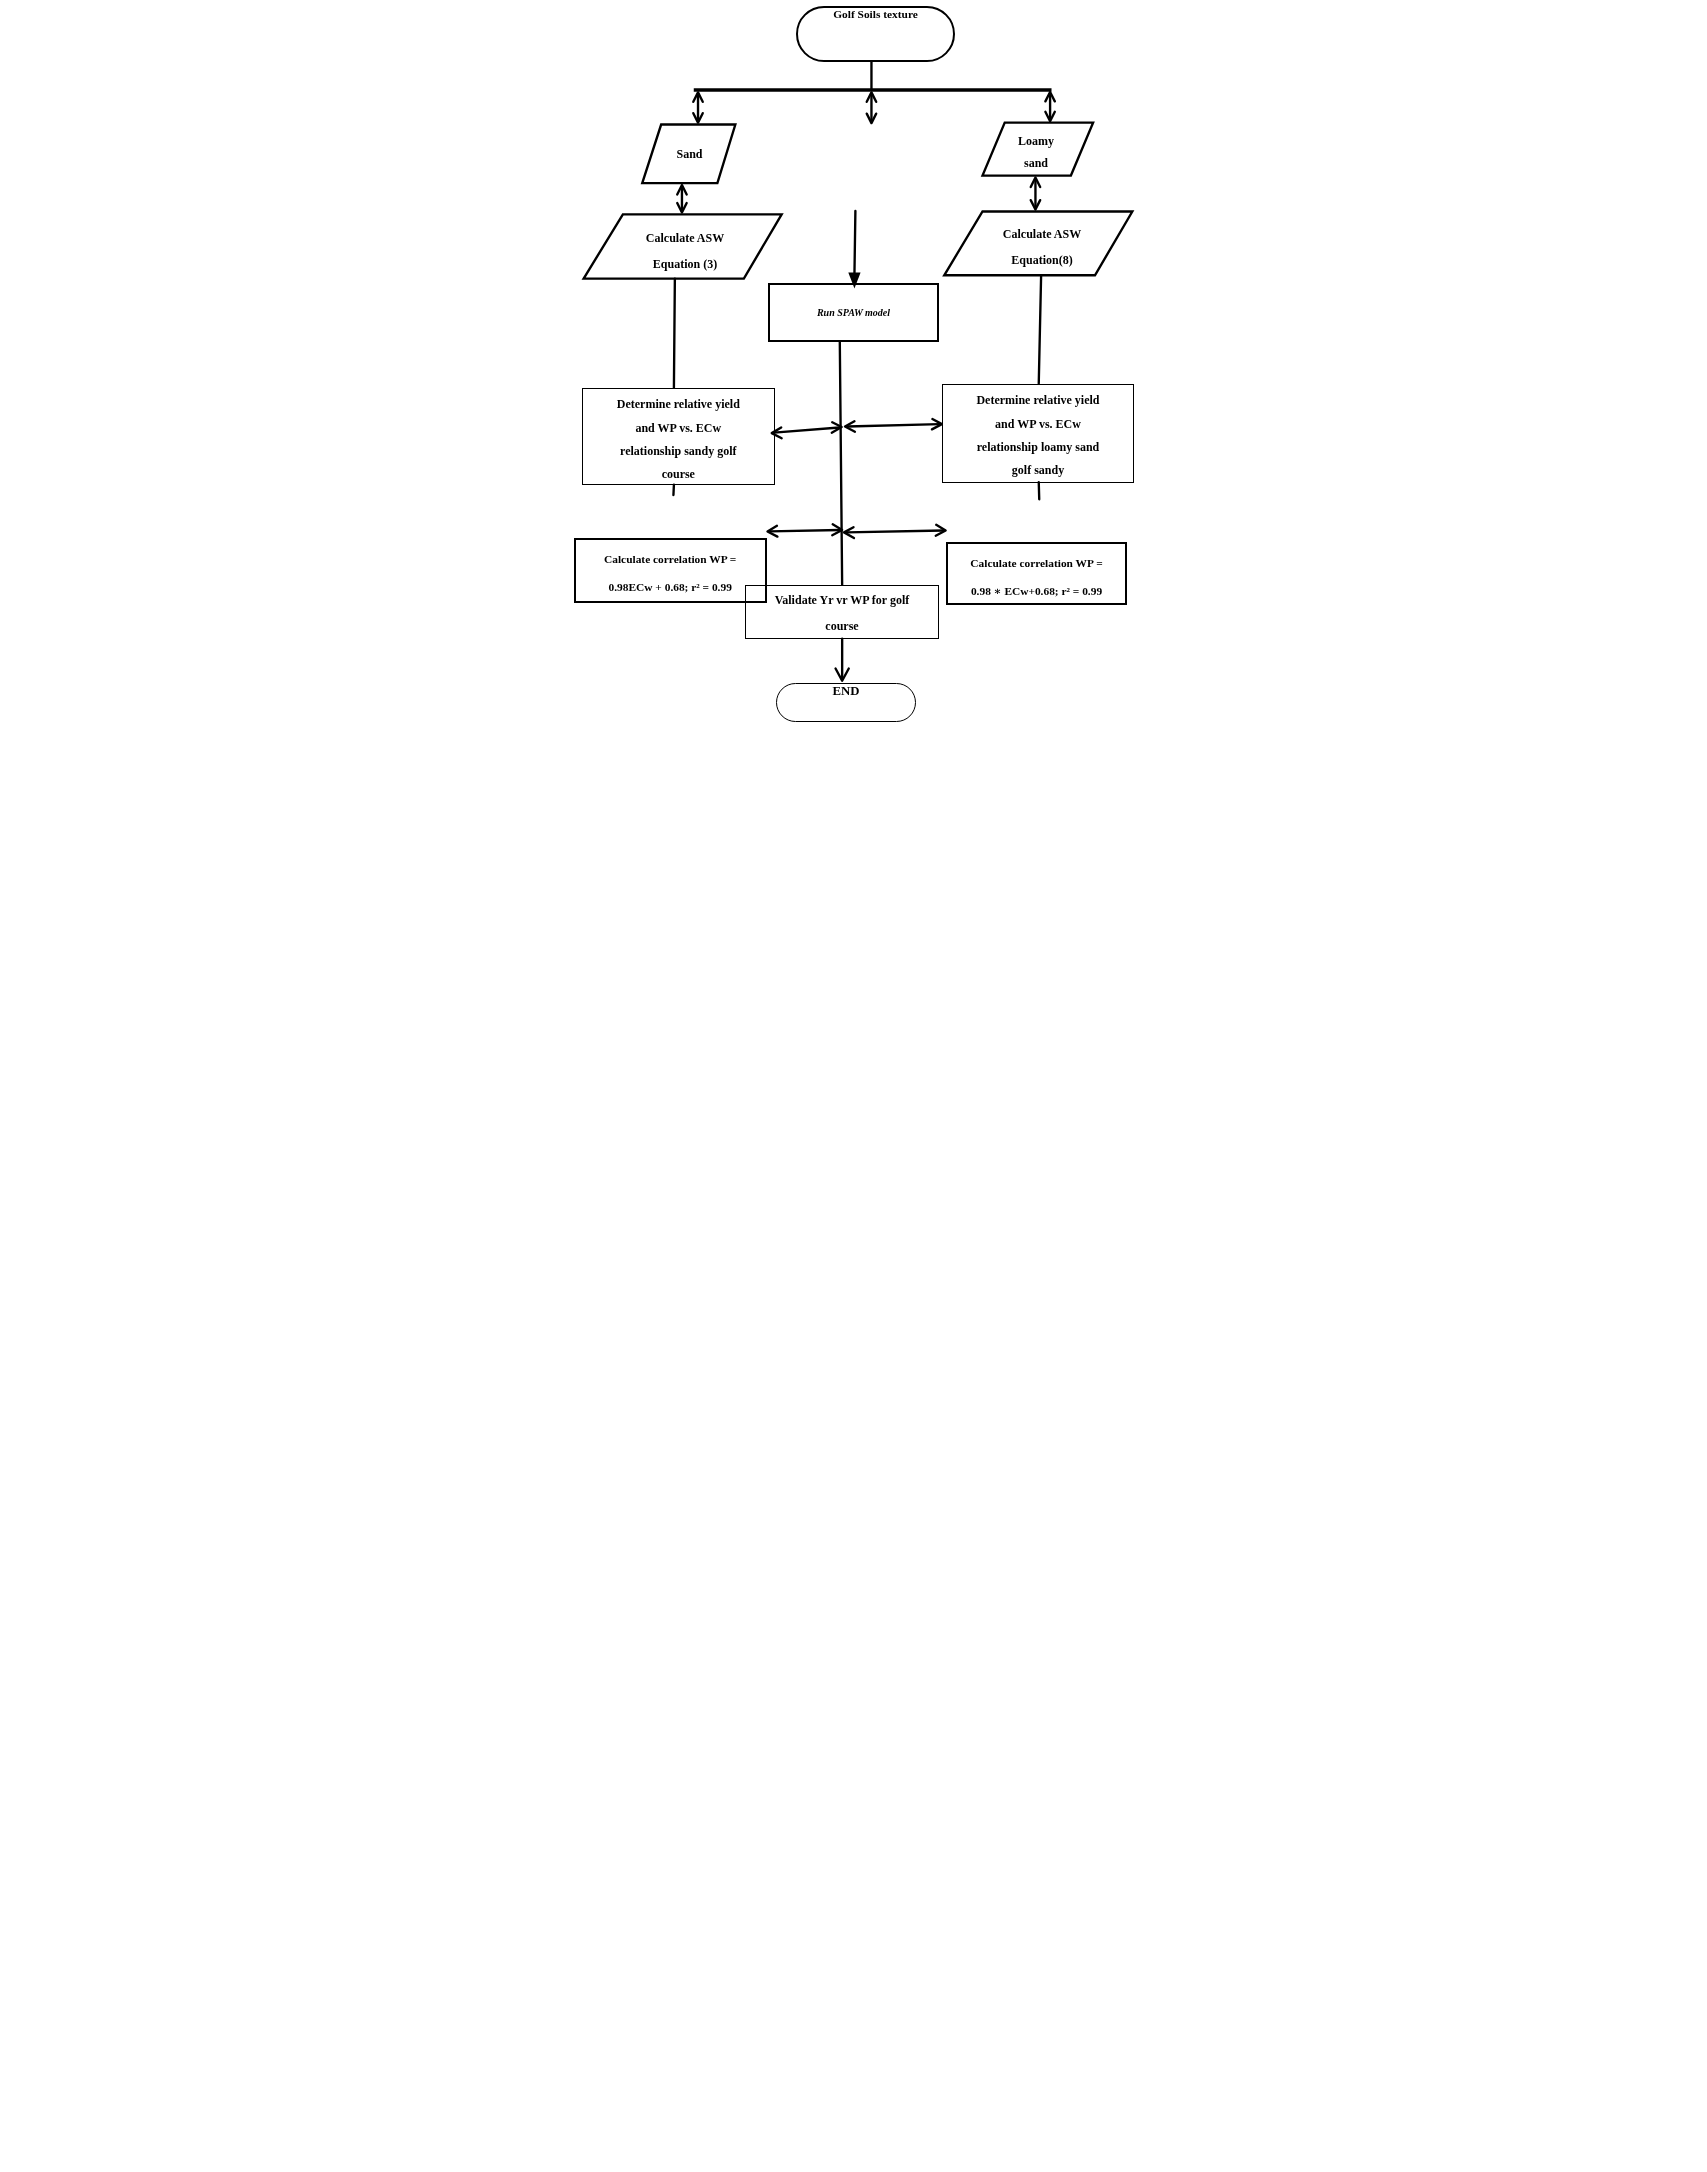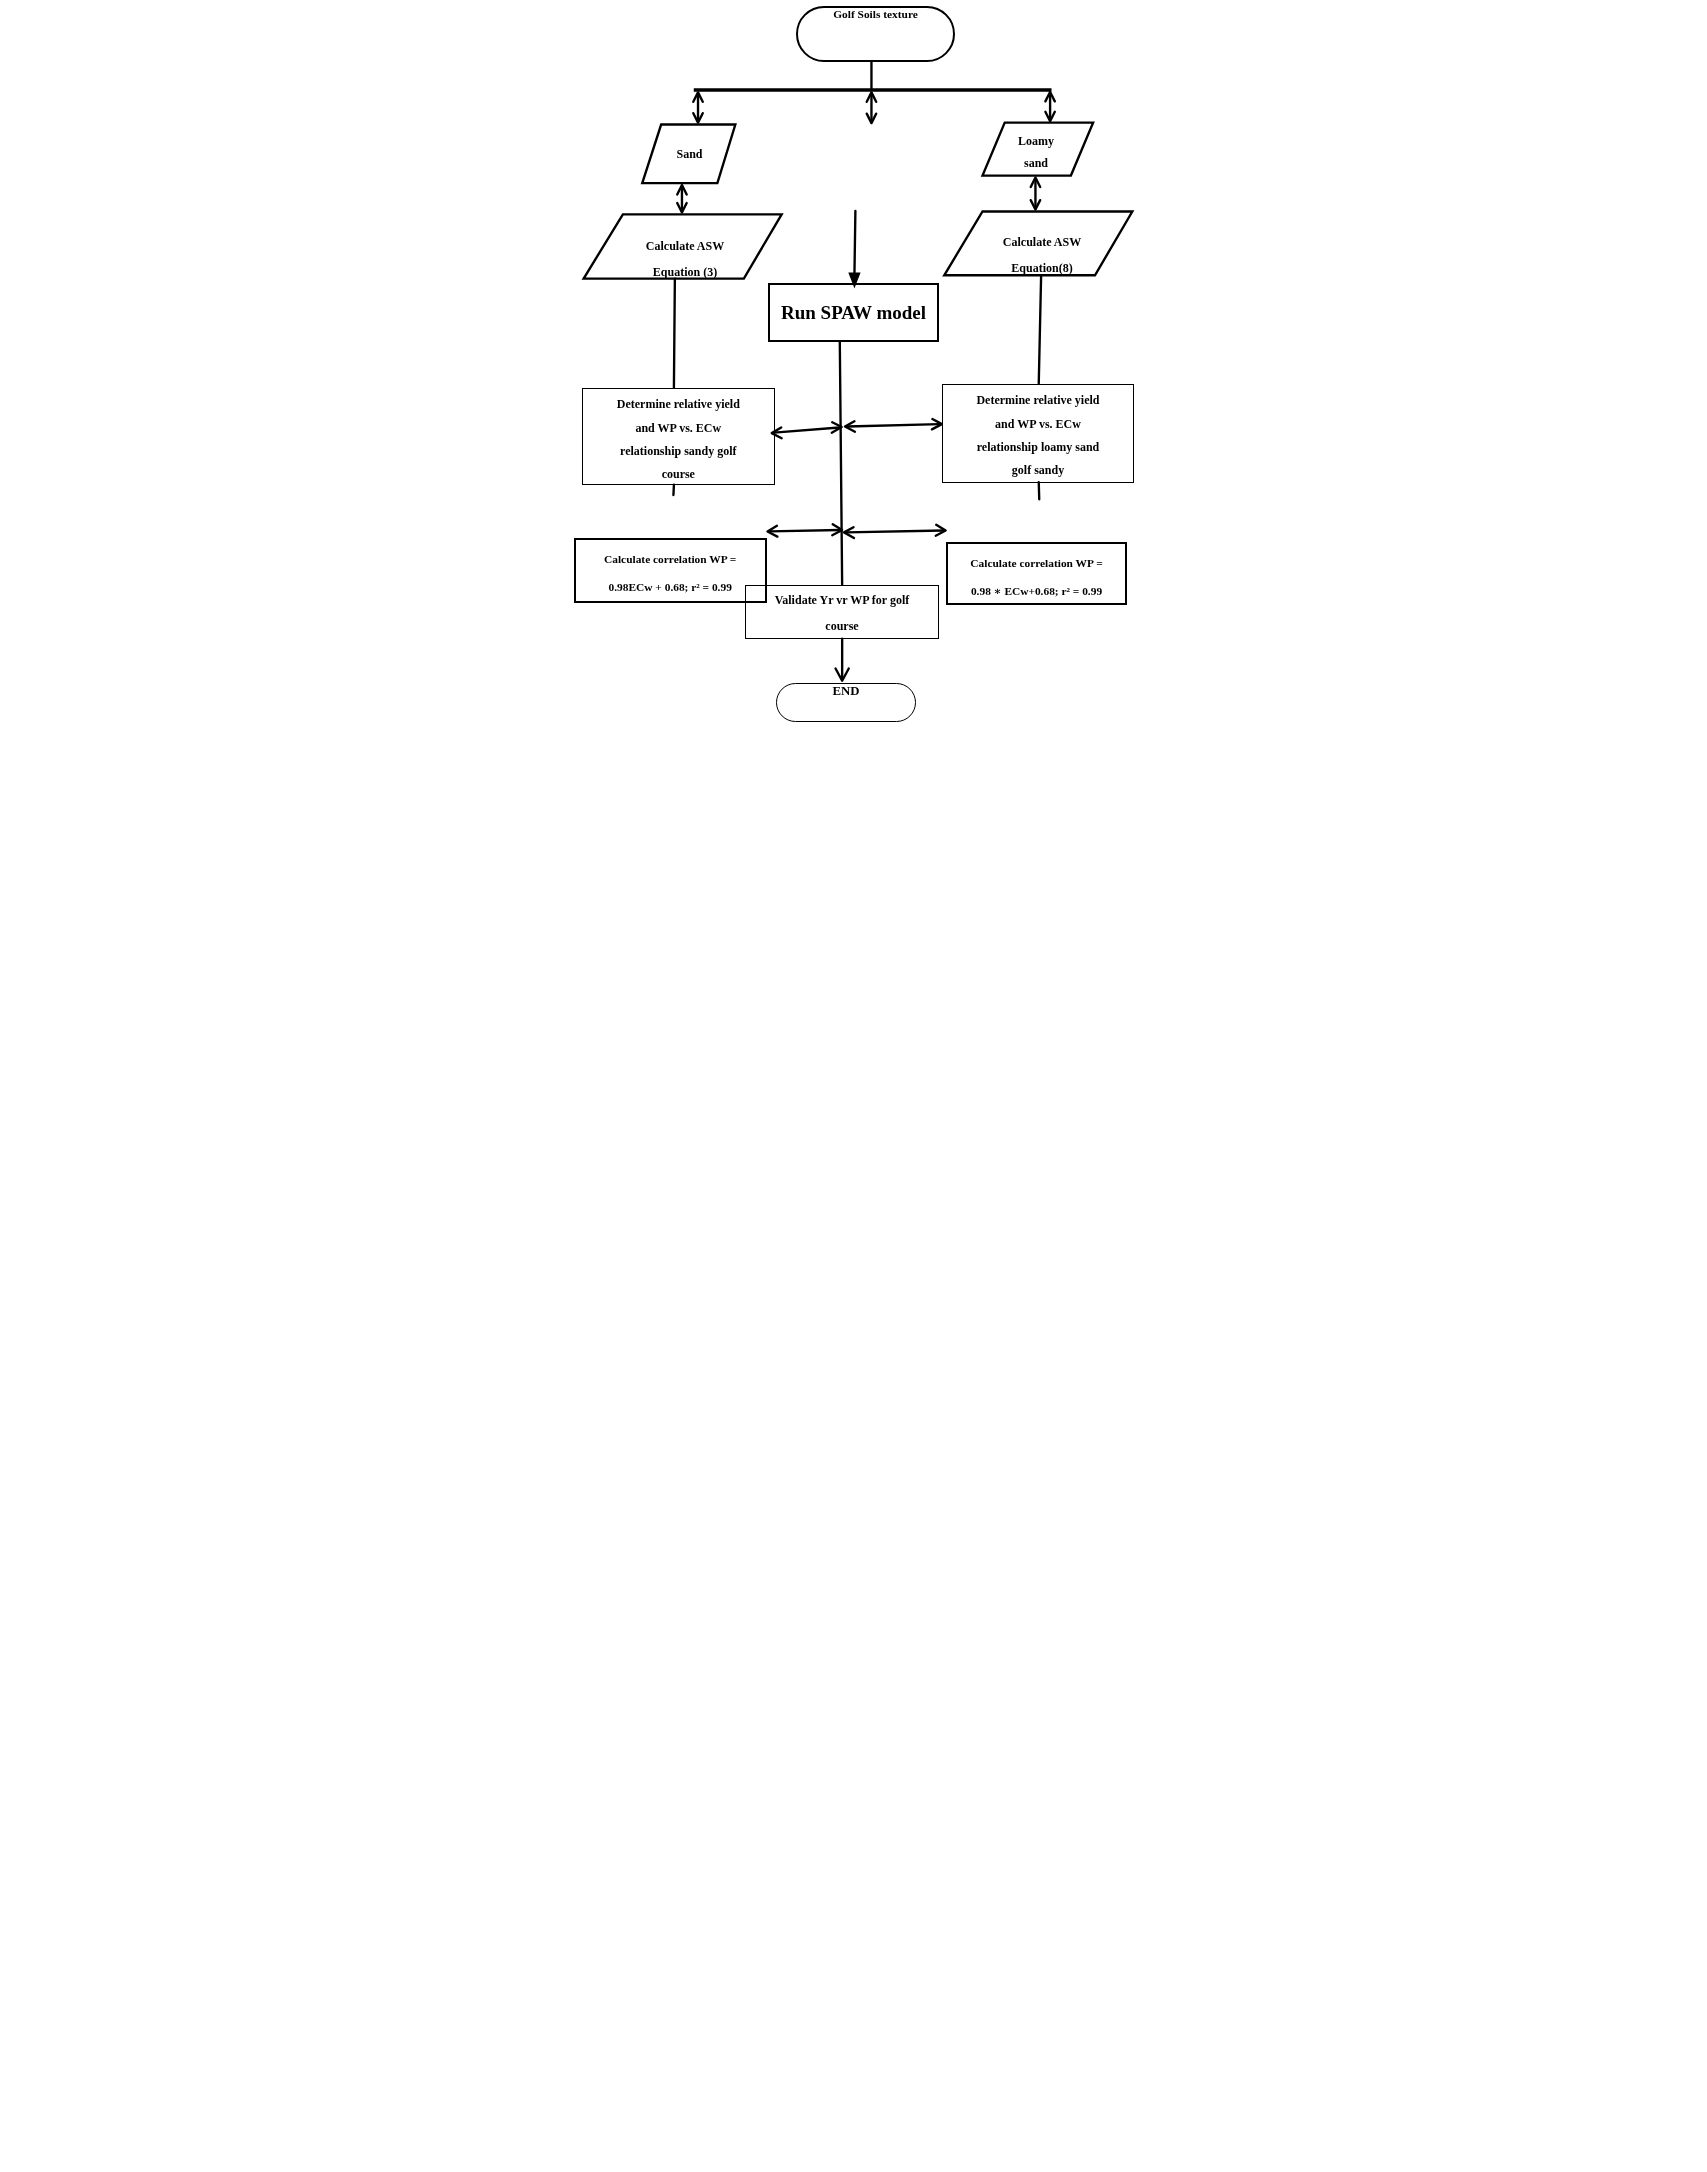--- a/index.html
+++ b/index.html
@@ -20,22 +20,22 @@
   .node{position:absolute;box-sizing:border-box;text-align:center;background:transparent;}
   .bordered{border:2.4px solid #000;}
   .stadium{border-radius:29px;display:flex;justify-content:center;}
   .plabel{position:absolute;box-sizing:border-box;text-align:center;background:transparent;}
   sub{font-size:0.62em;}
   
   .t-start{font-size:11.4px;}
   .t-sand{font-size:12px;line-height:31px;}
   .t-loamy{font-size:12px;line-height:1.88;padding-top:0.9px;}
   .t-theta{font-size:11.4px;line-height:2.38;padding-top:5.2px;}
-  .t-asw{font-size:12px;line-height:2.2;margin-top:8px;}
-  .t-run{font-size:19px;display:flex;align-items:center;justify-content:center;}
+  .t-asw{font-size:12px;line-height:2.2;}
+  .t-run{font-size:10px;display:flex;align-items:center;justify-content:center;font-style:italic;}
   .t-det{font-size:12px;line-height:1.95;padding-top:4.3px;}
   .t-corr{font-size:11.4px;line-height:2.5;padding-top:4.7px;margin-top:43px;}
   .t-val{font-size:12px;line-height:2.1;padding-top:2.4px;}
   .t-end{font-size:12.8px;}
 </style>
 </head>
 <body>
 
 <div class="canvas">
 

